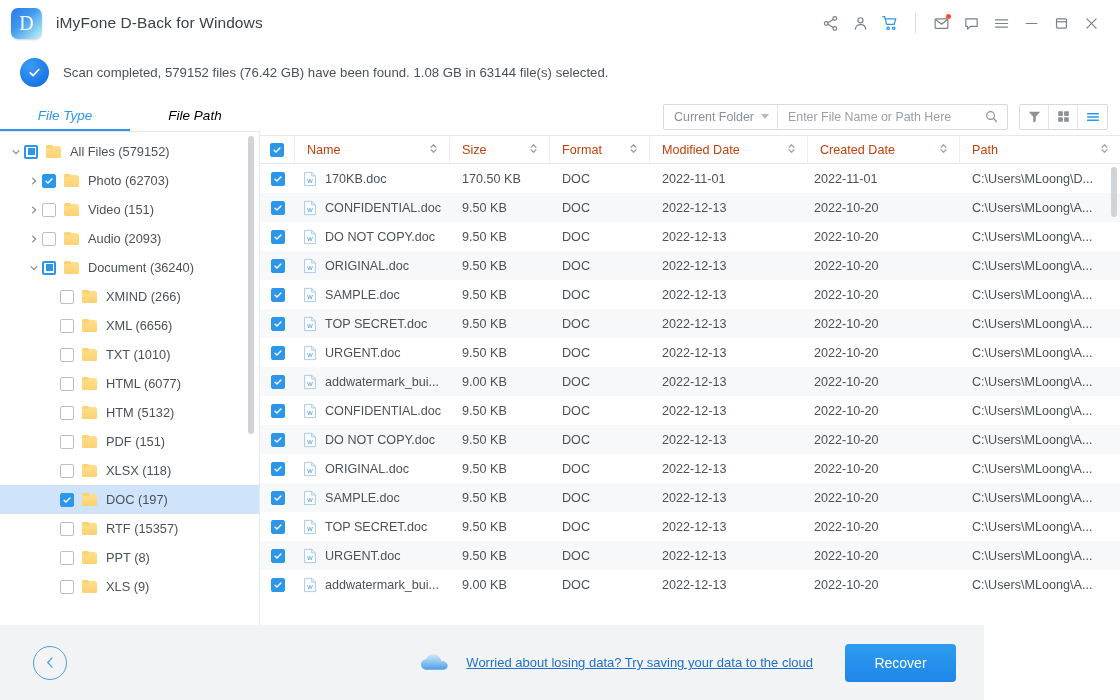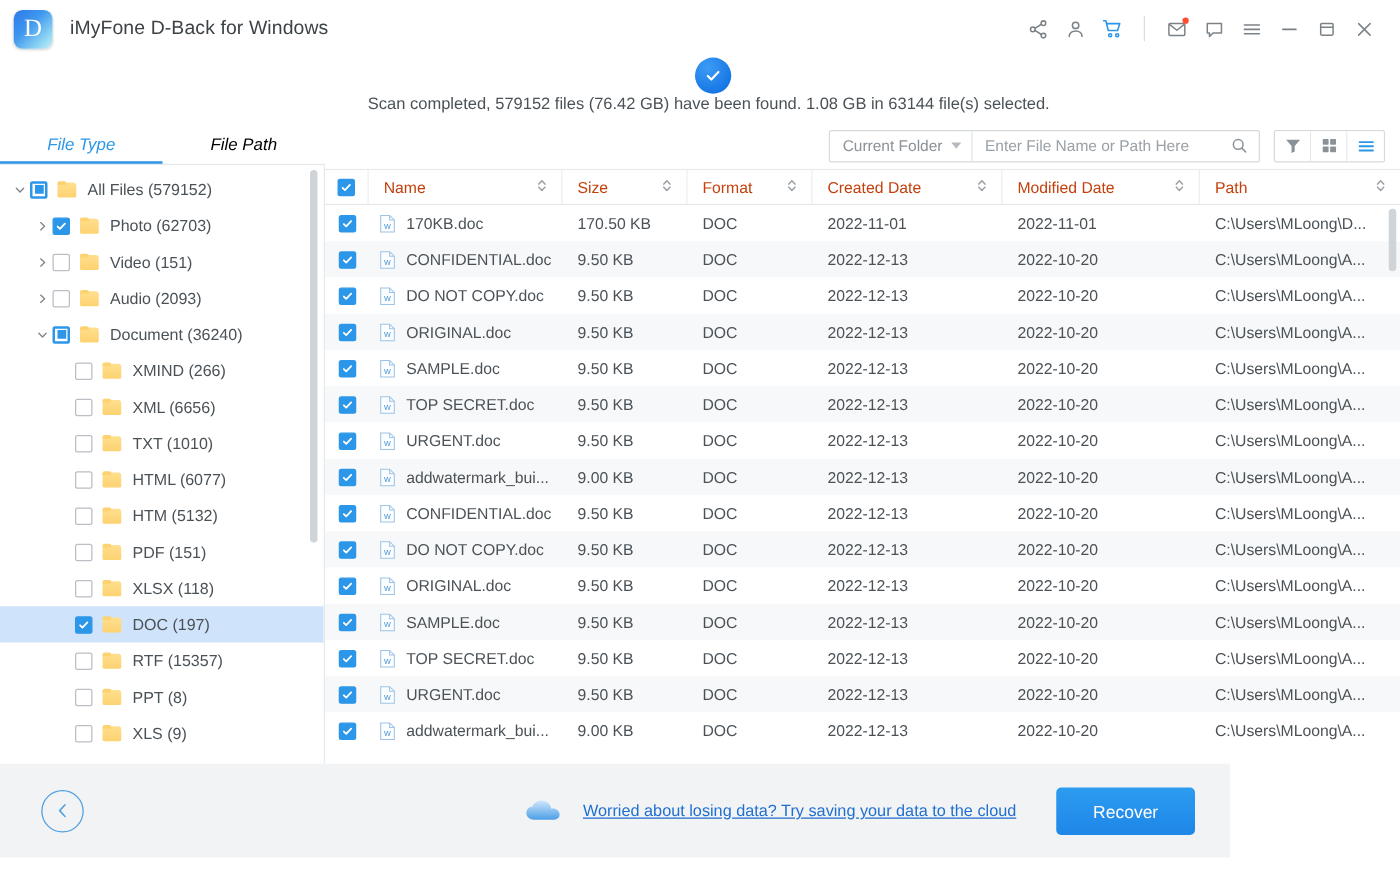--- a/index.html
+++ b/index.html
@@ -35,21 +35,21 @@
   .tbicon svg { display:block; }
   .tb-sep { width:1px; height:20px; background:#d8dcdf; margin:0 10px; }
   .reddot {
     position:absolute; right:5px; top:6px; width:5px; height:5px; border-radius:50%;
     background:#ff4d2d;
   }
 
   
   .statusbar {
     position:absolute; left:0; top:46px; width:1120px; height:52px;
-    display:flex; align-items:center; background:#fff;flex-direction:column;
+    display:flex; align-items:center; background:#fff;
   }
   .status-check {
     width:29px; height:29px; border-radius:50%; margin-left:20px;
     background: radial-gradient(circle at 35% 28%, #3d9bf5 0%, #1878e6 70%, #1568d6 100%);
     display:flex; align-items:center; justify-content:center;
   }
   .status-text { margin-left:14px; font-size:13.2px; color:#4b5257; }
 
   
   .tabs {
@@ -151,21 +151,21 @@
   .td { display:flex; align-items:center; font-size:12.6px; color:#4b5257; padding-left:12px; white-space:nowrap; overflow:hidden; }
   .td.cb { padding-left:0; justify-content:center; }
   .td.name { padding-left:8px; gap:8px; }
   .cbox.sm { width:14px; height:14px; border-radius:2px; }
   .tbl-scroll {
     position:absolute; right:3px; top:32px; width:6px; height:50px; border-radius:3px; background:#cfd4d8;
   }
 
   
   .footer {
-    position:absolute; left:0; bottom:14px; width:984px; height:75px;
+    position:absolute; left:0; bottom:0; width:984px; height:75px;
     background:#f2f3f5; display:flex; align-items:center;
   }
   .backbtn {
     width:34px; height:34px; margin-left:33px; border-radius:50%; border:1px solid #4e9fe0;
     display:flex; align-items:center; justify-content:center; color:#4e9fe0; background:transparent;
   }
   .foot-right { margin-left:auto; display:flex; align-items:center; padding-right:28px; gap:14px; }
   .cloudicon { width:34px; height:22px; position:relative; }
   .cloudlink {
     font-size:13px; color:#1f6fd0; text-decoration:underline; white-space:nowrap;
@@ -493,31 +493,31 @@
       </div>
       <div class="th c-fmt">
         <span>Format</span>
         <span class="sorter">
           <svg width="11" height="13" viewBox="0 0 12 16" fill="none" stroke="currentColor" stroke-width="1.5" stroke-linecap="round" stroke-linejoin="round">
               <path d="M3 6.5 6 3.3l3 3.2"></path>
               <path d="M3 9.5 6 12.7l3-3.2"></path>
             </svg>
         </span>
       </div>
-      <div class="th c-cre">
-        <span>Created Date</span>
+      <div class="th c-mod">
+        <span>Modified Date</span>
         <span class="sorter">
           <svg width="11" height="13" viewBox="0 0 12 16" fill="none" stroke="currentColor" stroke-width="1.5" stroke-linecap="round" stroke-linejoin="round">
               <path d="M3 6.5 6 3.3l3 3.2"></path>
               <path d="M3 9.5 6 12.7l3-3.2"></path>
             </svg>
         </span>
       </div>
-      <div class="th c-mod">
-        <span>Modified Date</span>
+      <div class="th c-cre">
+        <span>Created Date</span>
         <span class="sorter">
           <svg width="11" height="13" viewBox="0 0 12 16" fill="none" stroke="currentColor" stroke-width="1.5" stroke-linecap="round" stroke-linejoin="round">
               <path d="M3 6.5 6 3.3l3 3.2"></path>
               <path d="M3 9.5 6 12.7l3-3.2"></path>
             </svg>
         </span>
       </div>
       <div class="th c-path">
         <span>Path</span>
         <span class="sorter">

